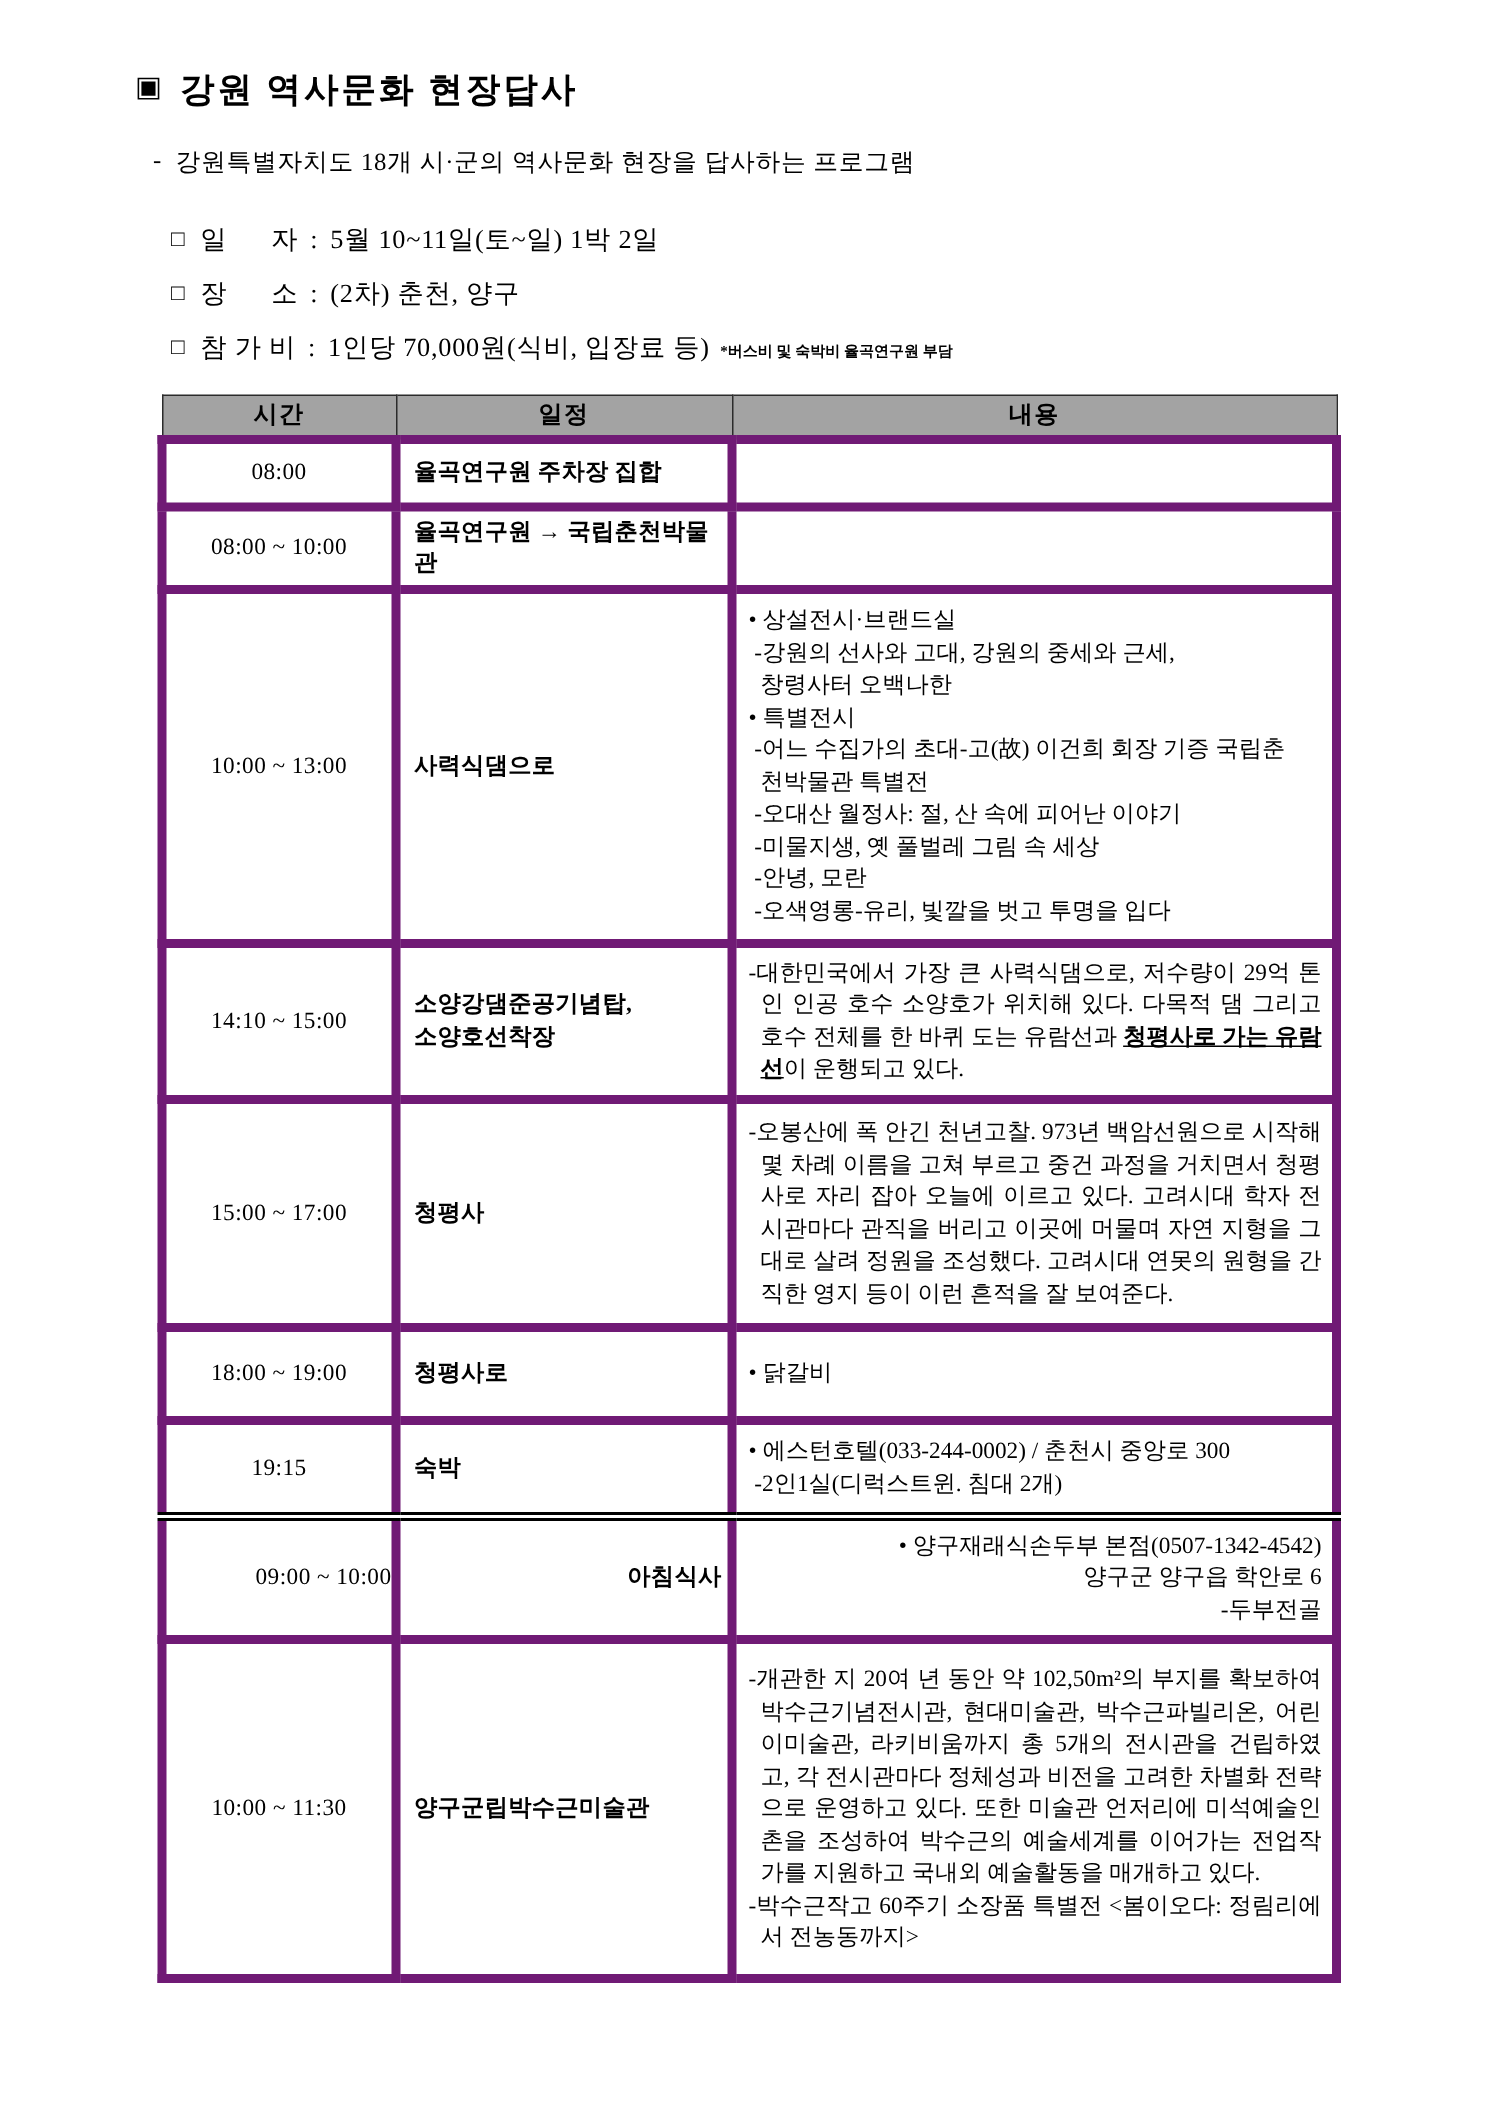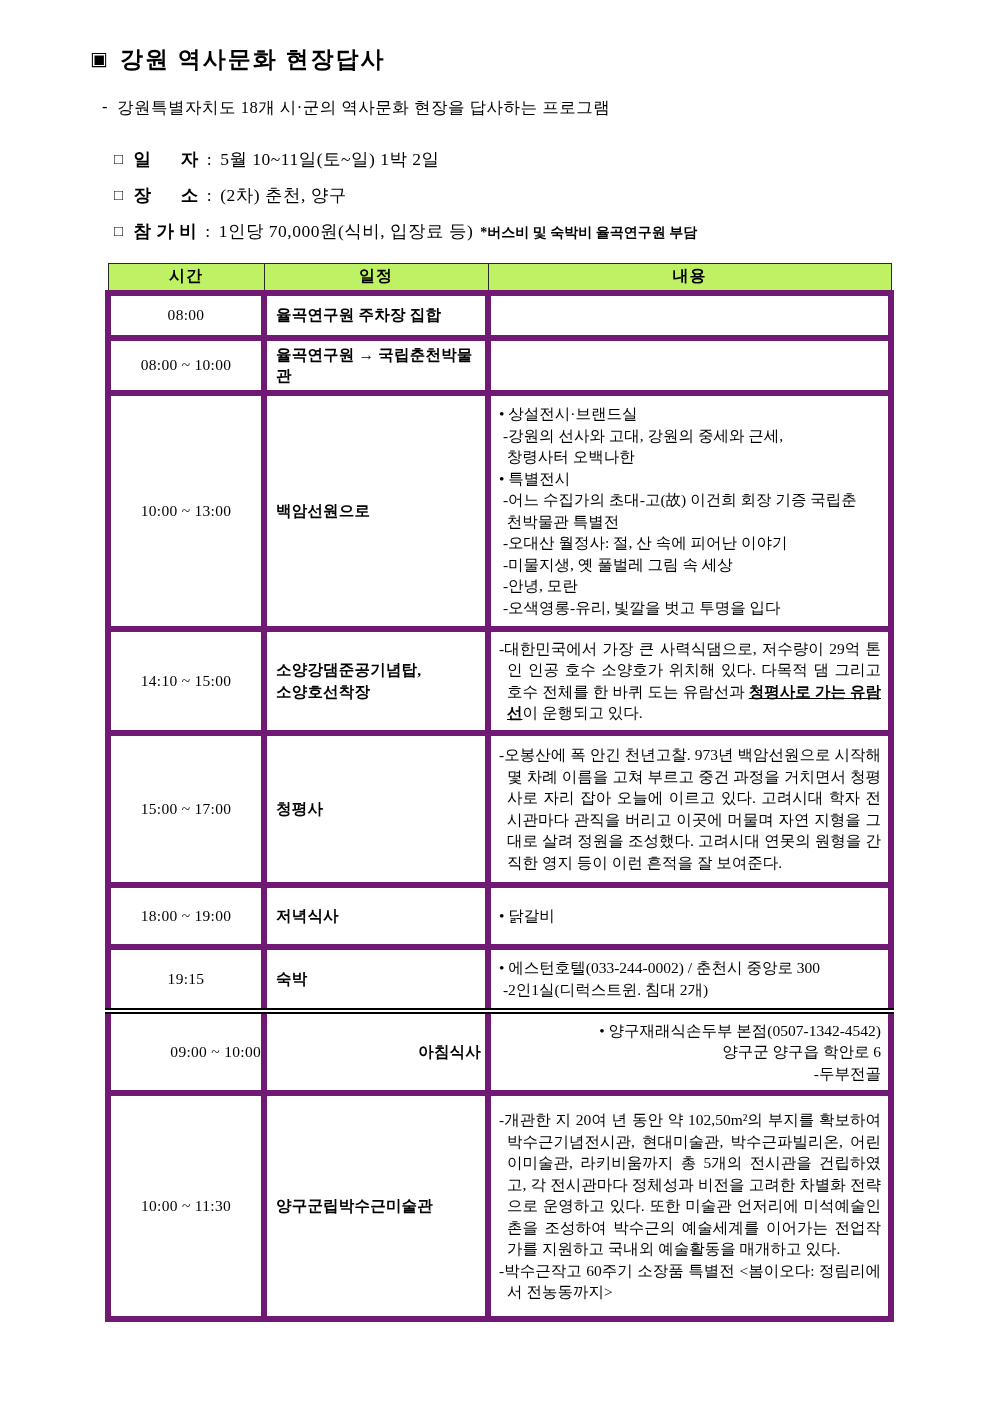--- a/index.html
+++ b/index.html
@@ -27,38 +27,38 @@
     display: flex; gap: 9px;
   }
   .info-block { padding: 28px 0 0 114px; }
   .info-row {
     display: flex; align-items: baseline;
     font-size: 17.5px;
     margin-bottom: 12px;
     letter-spacing: 0.5px;
   }
   .info-checkbox { font-size: 15px; margin-right: 10px; position: relative; top: -1px; }
-  .info-label { font-weight: bold; white-space: pre; }
+  .info-label { font-weight: normal; white-space: pre; }
   .info-colon { margin: 0 8px; font-weight: normal; }
   .info-value { }
-  .info-note { font-size: 14px; margin-left: 7px; font-weight: bold; letter-spacing: 0; }
+  .info-note { font-size: 10px; margin-left: 7px; font-weight: bold; letter-spacing: 0; }
 
   
   table.schedule {
     margin: 20px 0 0 105px;
     width: 783px;
     border-collapse: collapse;
     table-layout: fixed;
   }
   table.schedule col.c-time { width: 156px; }
   table.schedule col.c-sched { width: 224px; }
   table.schedule col.c-content { width: 403px; }
 
   table.schedule th {
-    background: #bef264;
+    background: #a3a3a3;
     border: 1px solid #2b2b2b;
     border-bottom: 3px solid #7f7f7f;
     font-size: 16px; font-weight: bold;
     height: 29px;
     text-align: center;
     letter-spacing: 1px;
   }
   table.schedule td {
     border: 6px solid #701a75;
     font-size: 15.5px;
@@ -135,21 +135,21 @@
         <td class="cell-sched">율곡연구원 주차장 집합</td>
         <td class="cell-content"></td>
       </tr>
       <tr style="height:38px">
         <td class="cell-time">08:00 ~ 10:00</td>
         <td class="cell-sched">율곡연구원 → 국립춘천박물관</td>
         <td class="cell-content"></td>
       </tr>
       <tr style="height:236px">
         <td class="cell-time">10:00 ~ 13:00</td>
-        <td class="cell-sched">백암선원으로</td>
+        <td class="cell-sched">사력식댐으로</td>
         <td class="cell-content">
           <div class="lines">• 상설전시·브랜드실
  -강원의 선사와 고대, 강원의 중세와 근세,
   창령사터 오백나한
 • 특별전시
  -어느 수집가의 초대-고(故) 이건희 회장 기증 국립춘
   천박물관 특별전
  -오대산 월정사: 절, 산 속에 피어난 이야기
  -미물지생, 옛 풀벌레 그림 속 세상
  -안녕, 모란
@@ -168,21 +168,21 @@
       </tr>
       <tr style="height:152px">
         <td class="cell-time">15:00 ~ 17:00</td>
         <td class="cell-sched">청평사</td>
         <td class="cell-content">
           <div class="para">-오봉산에 폭 안긴 천년고찰. 973년 백암선원으로 시작해 몇 차례 이름을 고쳐 부르고 중건 과정을 거치면서 청평사로 자리 잡아 오늘에 이르고 있다. 고려시대 학자 전시관마다 관직을 버리고 이곳에 머물며 자연 지형을 그대로 살려 정원을 조성했다. 고려시대 연못의 원형을 간직한 영지 등이 이런 흔적을 잘 보여준다.</div>
         </td>
       </tr>
       <tr style="height:62px">
         <td class="cell-time">18:00 ~ 19:00</td>
-        <td class="cell-sched">저녁식사</td>
+        <td class="cell-sched">청평사로</td>
         <td class="cell-content">• 닭갈비</td>
       </tr>
       <tr style="height:64px">
         <td class="cell-time">19:15</td>
         <td class="cell-sched">숙박</td>
         <td class="cell-content">
           <div class="lines">• 에스턴호텔(033-244-0002) / 춘천시 중앙로 300
  -2인1실(디럭스트윈. 침대 2개)</div>
         </td>
       </tr>

